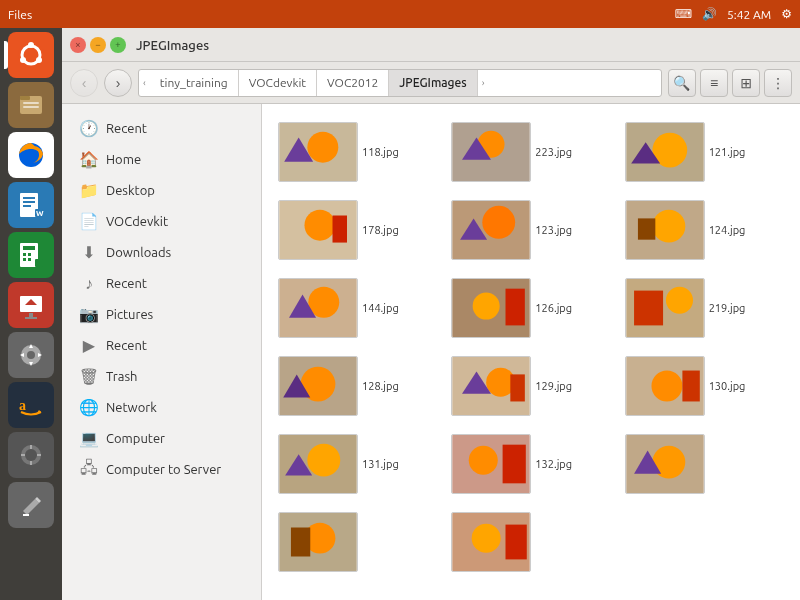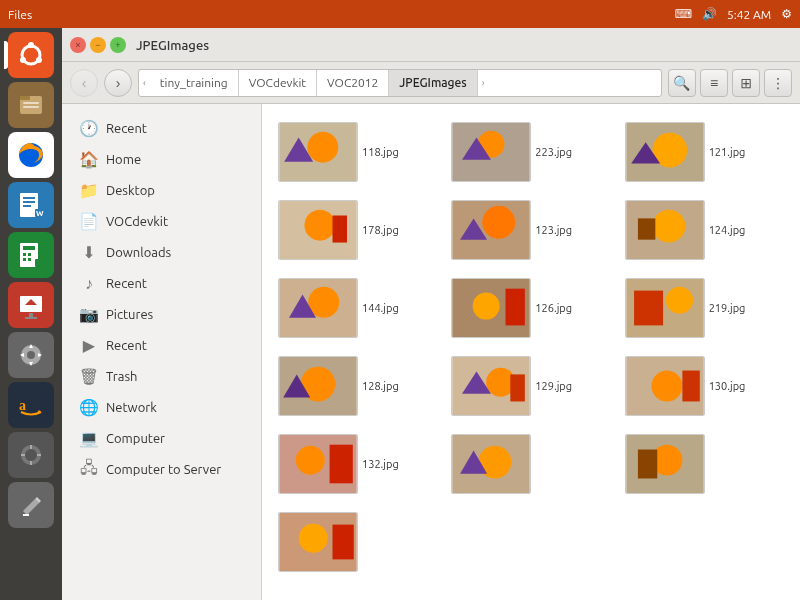--- a/index.html
+++ b/index.html
@@ -613,20 +613,30 @@
     <rect width="80" height="60" fill="#c8b090"></rect>
     <circle cx="42" cy="30" r="16" fill="#ff8c00"></circle>
                 <rect x="58" y="14" width="18" height="32" fill="#cc3300"></rect>
   </svg>
             </div>
             <span class="file-name">130.jpg</span>
           </div>
           <div class="file-item">
             <div class="file-thumbnail">
               <svg class="img-thumb" viewBox="0 0 80 60" xmlns="http://www.w3.org/2000/svg">
+    <rect width="80" height="60" fill="#b8a480"></rect>
+    <circle cx="46" cy="26" r="17" fill="#ffa500"></circle>
+                <polygon points="20,20 34,42 6,42" fill="#6a3d9a"></polygon>
+  </svg>
+            </div>
+            <span class="file-name">131.jpg</span>
+          </div>
+          <div class="file-item">
+            <div class="file-thumbnail">
+              <svg class="img-thumb" viewBox="0 0 80 60" xmlns="http://www.w3.org/2000/svg">
     <rect width="80" height="60" fill="#cc9988"></rect>
     <rect x="52" y="10" width="24" height="40" fill="#cc2200"></rect>
                 <circle cx="32" cy="26" r="15" fill="#ff8c00"></circle>
   </svg>
             </div>
             <span class="file-name">132.jpg</span>
           </div>
           <div class="file-item">
             <div class="file-thumbnail">
               <svg class="img-thumb" viewBox="0 0 80 60" xmlns="http://www.w3.org/2000/svg">

